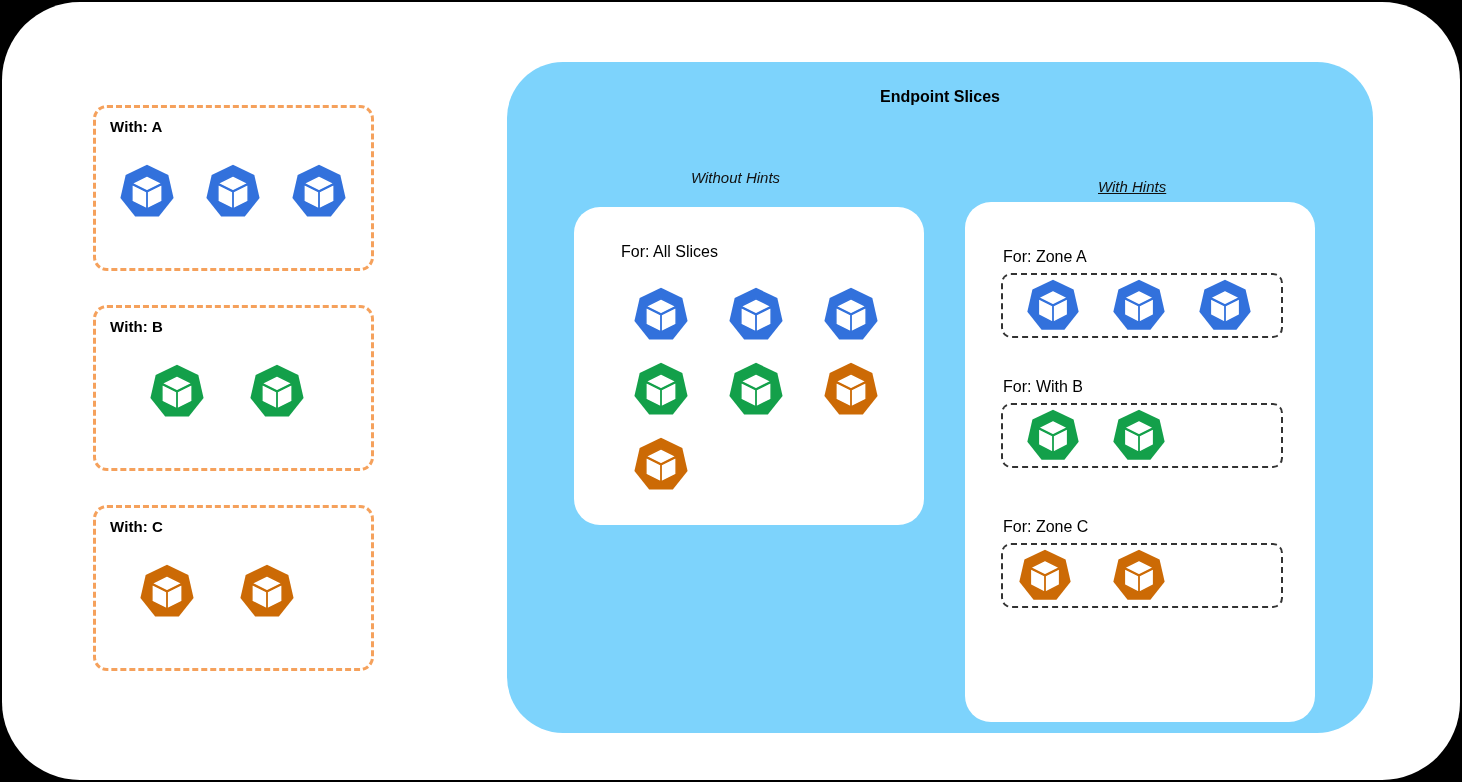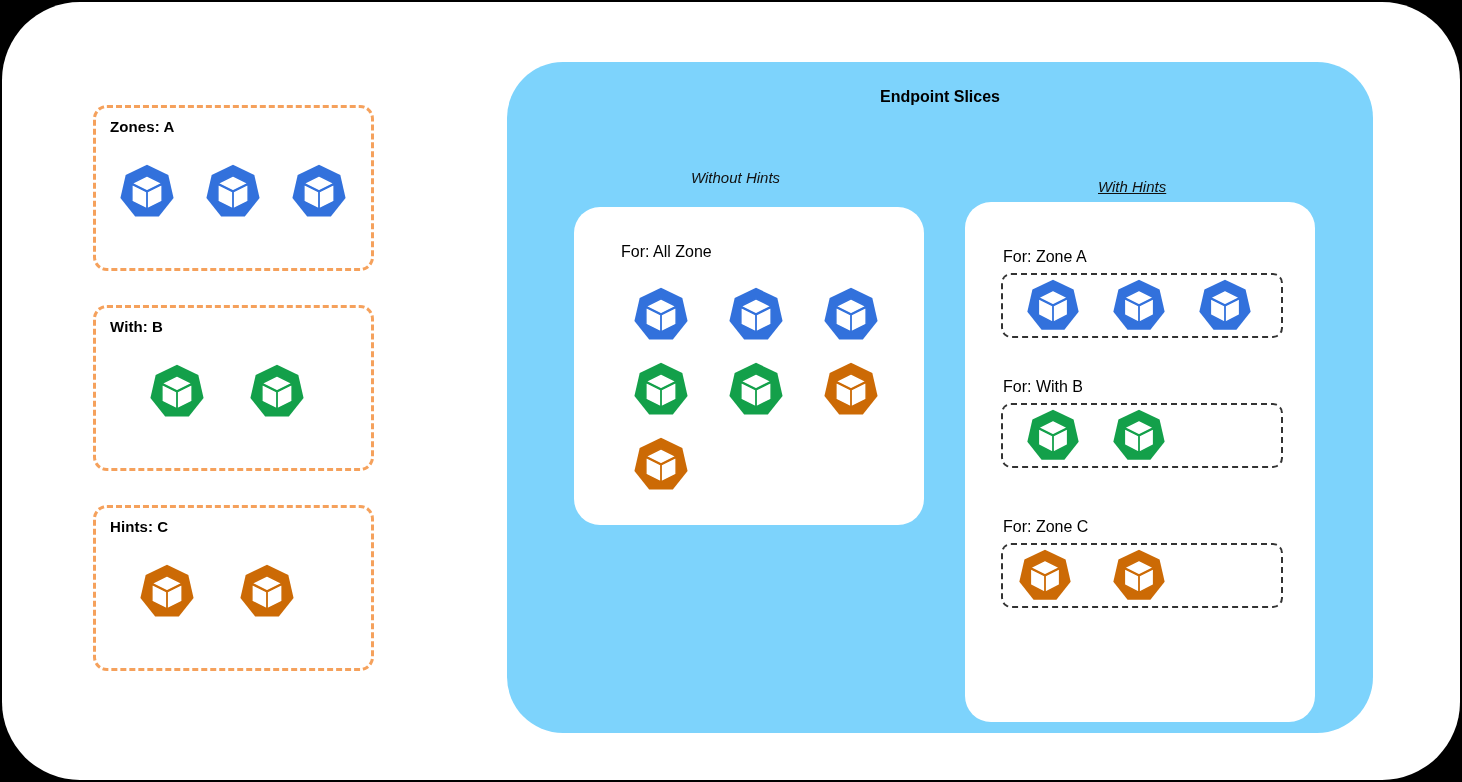--- a/index.html
+++ b/index.html
@@ -124,21 +124,21 @@
   .k8s { display: block; }
 </style>
 </head>
 <body>
 
 <div id="canvas">
   <div class="page-card">
 
     <div id="zones-column">
         <div class="zone-box" style="left: 91px; top: 103px; width: 281px; height: 166px;">
-          <div class="zone-label">Zones: A</div>
+          <div class="zone-label">With: A</div>
           <div class="zone-pods" style="top: 55px; padding-left: 22px; gap: 28px;">
             <span>
               <svg class="k8s" width="58" height="58" viewBox="0 0 100 100" aria-hidden="true">
                 <polygon points="50.00,3.00 86.75,20.70 95.82,60.46 70.39,92.35 29.61,92.35 4.18,60.46 13.25,20.70" fill="#3271DC"></polygon>
                 <polygon points="50,22 76,35 50,48 24,35" fill="#ffffff"></polygon>
                 <polygon points="24,37 50,50 50,79 24,66" fill="#ffffff"></polygon>
                 <polygon points="76,37 76,66 50,79 50,50" fill="#ffffff"></polygon>
                 <polygon points="50,22 76,35 50,48 24,35" fill="none" stroke="#3271DC" stroke-width="2.4" stroke-linejoin="round"></polygon>
                 <polygon points="24,37 50,50 50,79 24,66" fill="none" stroke="#3271DC" stroke-width="2.4" stroke-linejoin="round"></polygon>
                 <polygon points="76,37 76,66 50,79 50,50" fill="none" stroke="#3271DC" stroke-width="2.4" stroke-linejoin="round"></polygon>
@@ -189,21 +189,21 @@
                 <polygon points="24,37 50,50 50,79 24,66" fill="#ffffff"></polygon>
                 <polygon points="76,37 76,66 50,79 50,50" fill="#ffffff"></polygon>
                 <polygon points="50,22 76,35 50,48 24,35" fill="none" stroke="#13A04A" stroke-width="2.4" stroke-linejoin="round"></polygon>
                 <polygon points="24,37 50,50 50,79 24,66" fill="none" stroke="#13A04A" stroke-width="2.4" stroke-linejoin="round"></polygon>
                 <polygon points="76,37 76,66 50,79 50,50" fill="none" stroke="#13A04A" stroke-width="2.4" stroke-linejoin="round"></polygon>
               </svg>
             </span>
           </div>
         </div>
         <div class="zone-box" style="left: 91px; top: 503px; width: 281px; height: 166px;">
-          <div class="zone-label">Hints: C</div>
+          <div class="zone-label">With: C</div>
           <div class="zone-pods" style="top: 55px; padding-left: 42px; gap: 42px;">
             <span>
               <svg class="k8s" width="58" height="58" viewBox="0 0 100 100" aria-hidden="true">
                 <polygon points="50.00,3.00 86.75,20.70 95.82,60.46 70.39,92.35 29.61,92.35 4.18,60.46 13.25,20.70" fill="#CC6A05"></polygon>
                 <polygon points="50,22 76,35 50,48 24,35" fill="#ffffff"></polygon>
                 <polygon points="24,37 50,50 50,79 24,66" fill="#ffffff"></polygon>
                 <polygon points="76,37 76,66 50,79 50,50" fill="#ffffff"></polygon>
                 <polygon points="50,22 76,35 50,48 24,35" fill="none" stroke="#CC6A05" stroke-width="2.4" stroke-linejoin="round"></polygon>
                 <polygon points="24,37 50,50 50,79 24,66" fill="none" stroke="#CC6A05" stroke-width="2.4" stroke-linejoin="round"></polygon>
                 <polygon points="76,37 76,66 50,79 50,50" fill="none" stroke="#CC6A05" stroke-width="2.4" stroke-linejoin="round"></polygon>
@@ -225,21 +225,21 @@
       </div>
 
     <div class="slices-panel">
       <div class="slices-title">Endpoint Slices</div>
 
       <div class="col-caption" style="left:184px; top:107px;">Without Hints</div>
 
       <div class="col-caption" style="left:591px; top:116px;text-decoration:underline;">With Hints</div>
 
       <div class="slice-card" style="left:67px; top:145px; width:350px; height:318px;">
-        <div class="slice-card-title" style="left:47px; top:36px;">For: All Zone</div>
+        <div class="slice-card-title" style="left:47px; top:36px;">For: All Slices</div>
         <div class="pod-grid" id="all-zones-grid" style="left:39px; top:70px;">
             <span>
               <svg class="k8s" width="58" height="58" viewBox="0 0 100 100" aria-hidden="true">
                 <polygon points="50.00,3.00 86.75,20.70 95.82,60.46 70.39,92.35 29.61,92.35 4.18,60.46 13.25,20.70" fill="#3271DC"></polygon>
                 <polygon points="50,22 76,35 50,48 24,35" fill="#ffffff"></polygon>
                 <polygon points="24,37 50,50 50,79 24,66" fill="#ffffff"></polygon>
                 <polygon points="76,37 76,66 50,79 50,50" fill="#ffffff"></polygon>
                 <polygon points="50,22 76,35 50,48 24,35" fill="none" stroke="#3271DC" stroke-width="2.4" stroke-linejoin="round"></polygon>
                 <polygon points="24,37 50,50 50,79 24,66" fill="none" stroke="#3271DC" stroke-width="2.4" stroke-linejoin="round"></polygon>
                 <polygon points="76,37 76,66 50,79 50,50" fill="none" stroke="#3271DC" stroke-width="2.4" stroke-linejoin="round"></polygon>

